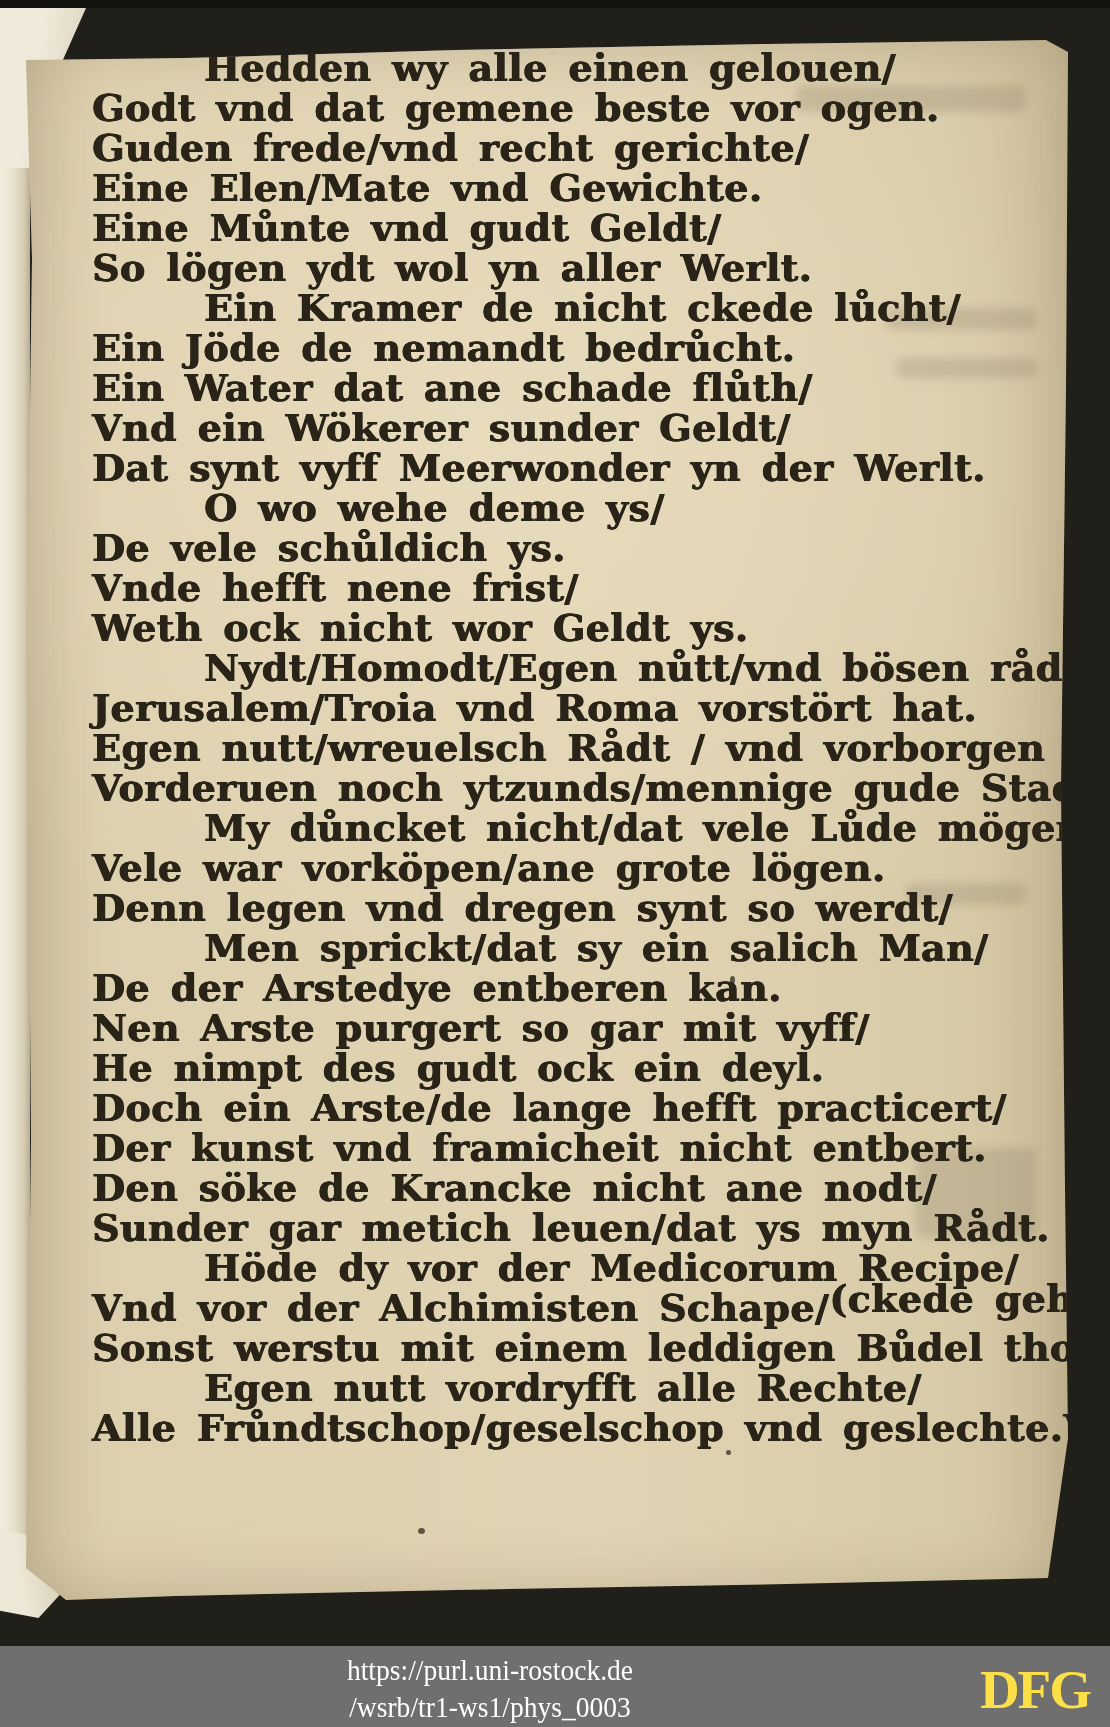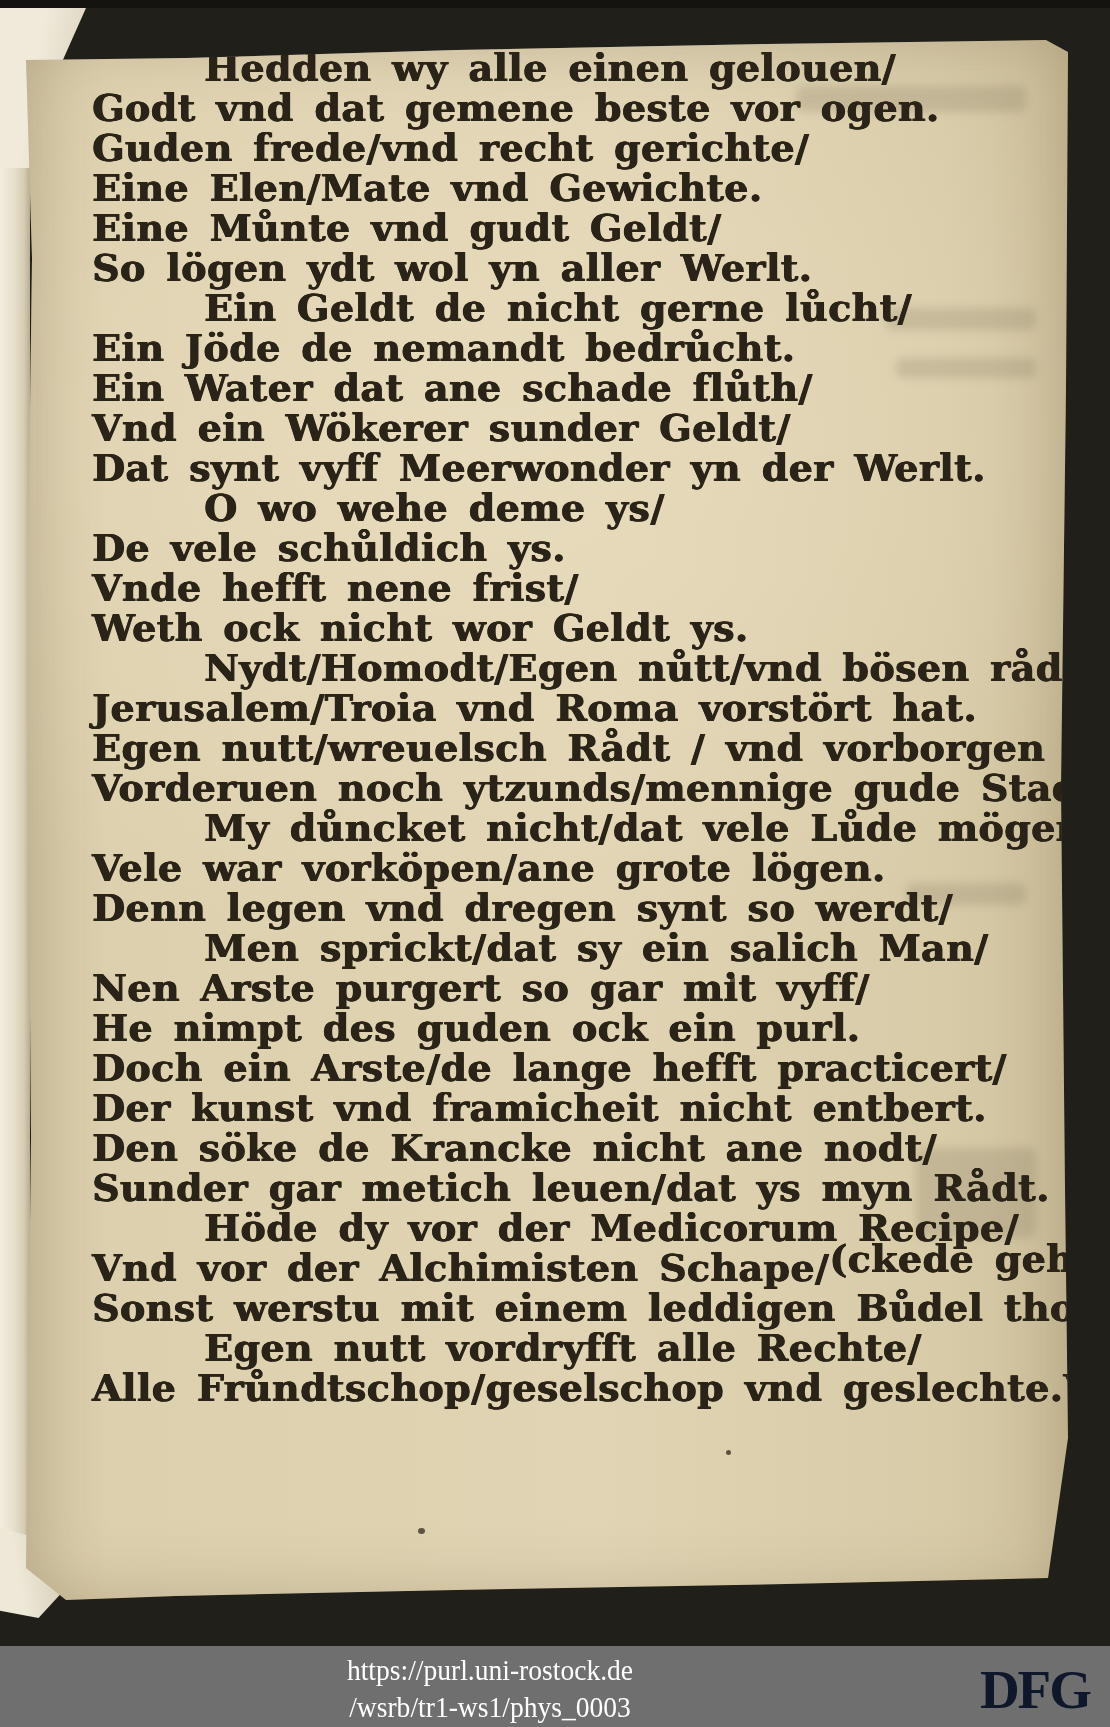--- a/index.html
+++ b/index.html
@@ -64,21 +64,21 @@
     font-family:Liberation Serif, serif;
   }
   #footer-url{
     position:absolute;left:0;top:6px;width:980px;
     text-align:center;color:#ffffff;
     font-size:29px;line-height:37px;
     transform:scaleX(.95);transform-origin:50% 50%;
   }
   #dfg-logo{
     position:absolute;right:20px;top:14px;
-    color:#0f172a;font-size:55px;font-weight:bold;
+    color:#fde047;font-size:55px;font-weight:bold;
     letter-spacing:-2px;line-height:60px;
   }
 </style>
 </head>
 <body>
 
 <div id="scan">
 
   <div id="fore-edge"></div>
   <div id="fore-edge-top"></div>
@@ -108,21 +108,21 @@
         <div class="line">
           <span class="t">Eine Elen/Mate vnd Gewichte.</span>
         </div>
         <div class="line">
           <span class="t">Eine Můnte vnd gudt Geldt/</span>
         </div>
         <div class="line">
           <span class="t">So lögen ydt wol yn aller Werlt.</span>
         </div>
         <div class="line indent">
-          <span class="t">Ein Geldt de nicht gerne lůcht/</span>
+          <span class="t">Ein Kramer de nicht ckede lůcht/</span>
         </div>
         <div class="line">
           <span class="t">Ein Jöde de nemandt bedrůcht.</span>
         </div>
         <div class="line">
           <span class="t">Ein Water dat ane schade flůth/</span>
         </div>
         <div class="line">
           <span class="t">Vnd ein Wökerer sunder Geldt/</span>
         </div>
@@ -159,24 +159,27 @@
         <div class="line">
           <span class="t">Vele war vorköpen/ane grote lögen.</span>
         </div>
         <div class="line">
           <span class="t">Denn legen vnd dregen synt so werdt/</span>
         </div>
         <div class="line indent">
           <span class="t">Men sprickt/dat sy ein salich Man/</span>
         </div>
         <div class="line">
+          <span class="t">De der Arstedye entberen kan.</span>
+        </div>
+        <div class="line">
           <span class="t">Nen Arste purgert so gar mit vyff/</span>
         </div>
         <div class="line">
-          <span class="t">He nimpt des guden ock ein purl.</span>
+          <span class="t">He nimpt des gudt ock ein deyl.</span>
         </div>
         <div class="line">
           <span class="t">Doch ein Arste/de lange hefft practicert/</span>
         </div>
         <div class="line">
           <span class="t">Der kunst vnd framicheit nicht entbert.</span>
         </div>
         <div class="line">
           <span class="t">Den söke de Krancke nicht ane nodt/</span>
         </div>

